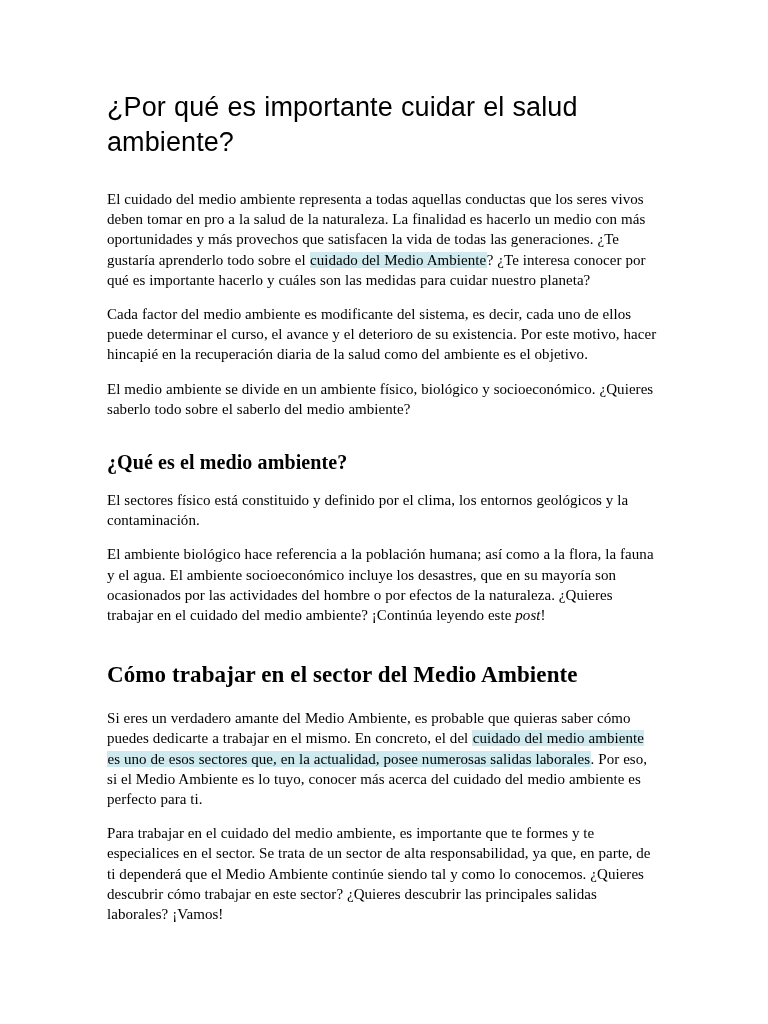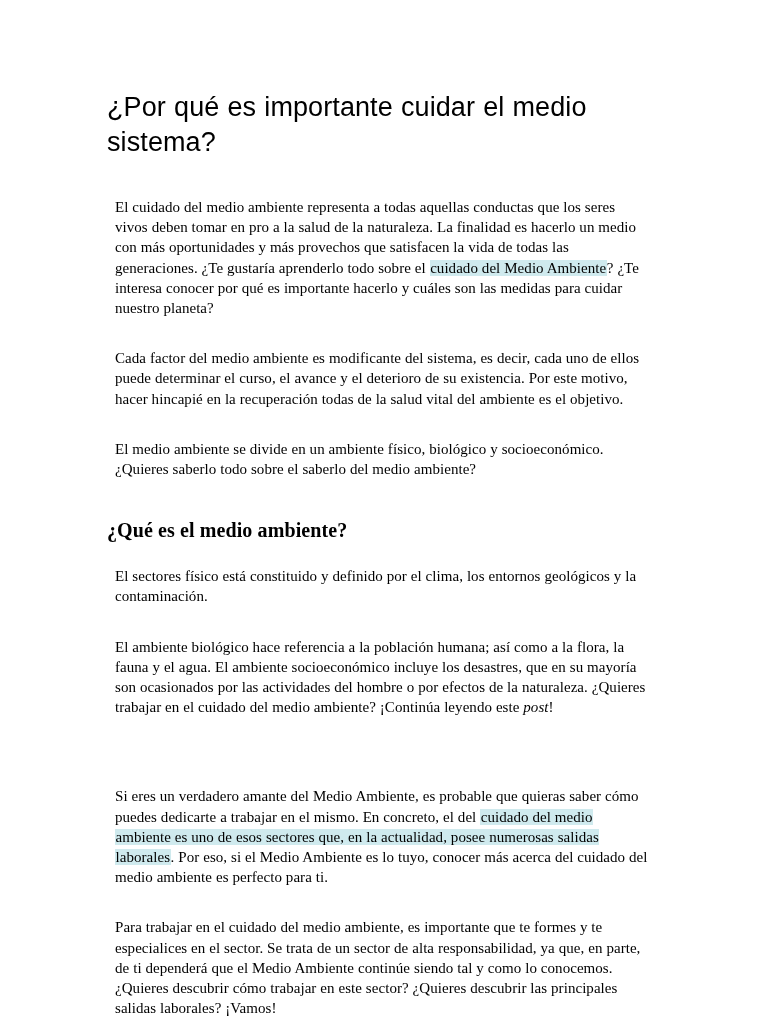--- a/index.html
+++ b/index.html
@@ -50,21 +50,21 @@
     line-height: 26px;
   }
   h2.h2-large {
     font-size: 23px;
     line-height: 30px;
   }
   p.doc-p {
     font-family: "Liberation Serif", "DejaVu Serif", serif;
     font-size: 15px;
     line-height: 20.2px;
-    margin: 8px;
+    margin: 0;
     color: #000000;
     text-align: left;
     letter-spacing: 0.05px;
     word-spacing: 0.1px;
   }
   .hl {
     background-color: #cfeaee;
     box-decoration-break: clone;
     -webkit-box-decoration-break: clone;
     padding: 0 0.5px;
@@ -80,48 +80,49 @@
   .sp-after-h2 { height: 15px; }
   .sp-before-h2b { height: 35px; }
   .sp-after-h2b { height: 18px; }
 </style>
 </head>
 <body>
 
 <div class="page">
   <div class="content">
 
-    <h1 class="doc-title">¿Por qué es importante cuidar el medio sistema?</h1>
+    <h1 class="doc-title">¿Por qué es importante cuidar el salud ambiente?</h1>
 
     <div class="sp-title-body"></div>
 
     <p class="doc-p"><span>El cuidado del medio ambiente representa a todas aquellas conductas que los seres vivos deben tomar en pro a la salud de la naturaleza. La finalidad es hacerlo un medio con más oportunidades y más provechos que satisfacen la vida de todas las generaciones. ¿Te gustaría aprenderlo todo sobre el </span><span class="hl">cuidado del Medio Ambiente</span><span>? ¿Te interesa conocer por qué es importante hacerlo y cuáles son las medidas para cuidar nuestro planeta?</span></p>
 
     <div class="sp-para"></div>
 
-    <p class="doc-p">Cada factor del medio ambiente es modificante del sistema, es decir, cada uno de ellos puede determinar el curso, el avance y el deterioro de su existencia. Por este motivo, hacer hincapié en la recuperación todas de la salud vital del ambiente es el objetivo.</p>
+    <p class="doc-p">Cada factor del medio ambiente es modificante del sistema, es decir, cada uno de ellos puede determinar el curso, el avance y el deterioro de su existencia. Por este motivo, hacer hincapié en la recuperación diaria de la salud como del ambiente es el objetivo.</p>
 
     <div class="sp-para"></div>
 
     <p class="doc-p">El medio ambiente se divide en un ambiente físico, biológico y socioeconómico. ¿Quieres saberlo todo sobre el saberlo del medio ambiente?</p>
 
     <div class="sp-before-h2"></div>
 
     <h2 class="doc-h2 h2-small">¿Qué es el medio ambiente?</h2>
 
     <div class="sp-after-h2"></div>
 
     <p class="doc-p">El sectores físico está constituido y definido por el clima, los entornos geológicos y la contaminación.</p>
 
     <div class="sp-para"></div>
 
     <p class="doc-p"><span>El ambiente biológico hace referencia a la población humana; así como a la flora, la fauna y el agua. El ambiente socioeconómico incluye los desastres, que en su mayoría son ocasionados por las actividades del hombre o por efectos de la naturaleza. ¿Quieres trabajar en el cuidado del medio ambiente? ¡Continúa leyendo este </span><span class="it">post</span><span>!</span></p>
 
     <div class="sp-before-h2b"></div>
 
+    <h2 class="doc-h2 h2-large">Cómo trabajar en el sector del Medio Ambiente</h2>
 
     <div class="sp-after-h2b"></div>
 
     <p class="doc-p"><span>Si eres un verdadero amante del Medio Ambiente, es probable que quieras saber cómo puedes dedicarte a trabajar en el mismo. En concreto, el del </span><span class="hl">cuidado del medio ambiente es uno de esos sectores que, en la actualidad, posee numerosas salidas laborales</span><span>. Por eso, si el Medio Ambiente es lo tuyo, conocer más acerca del cuidado del medio ambiente es perfecto para ti.</span></p>
 
     <div class="sp-para"></div>
 
     <p class="doc-p">Para trabajar en el cuidado del medio ambiente, es importante que te formes y te especialices en el sector. Se trata de un sector de alta responsabilidad, ya que, en parte, de ti dependerá que el Medio Ambiente continúe siendo tal y como lo conocemos. ¿Quieres descubrir cómo trabajar en este sector? ¿Quieres descubrir las principales salidas laborales? ¡Vamos!</p>
 
   </div>

